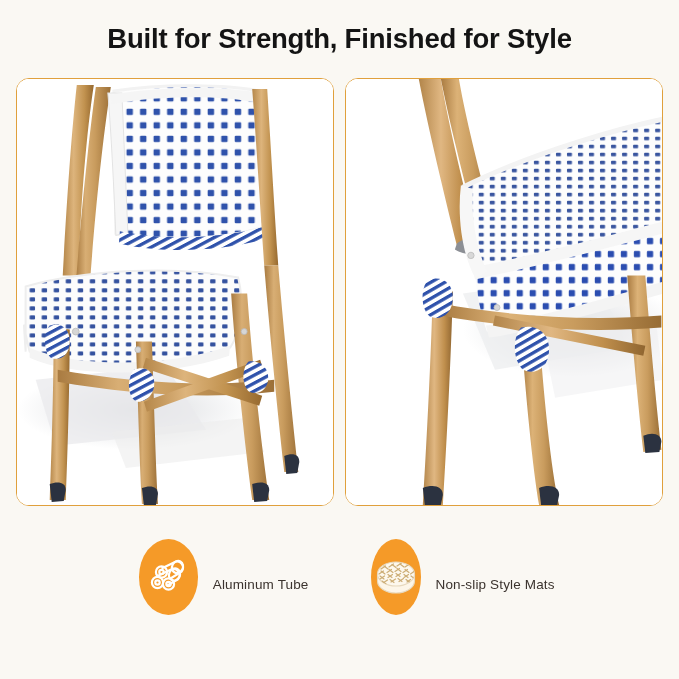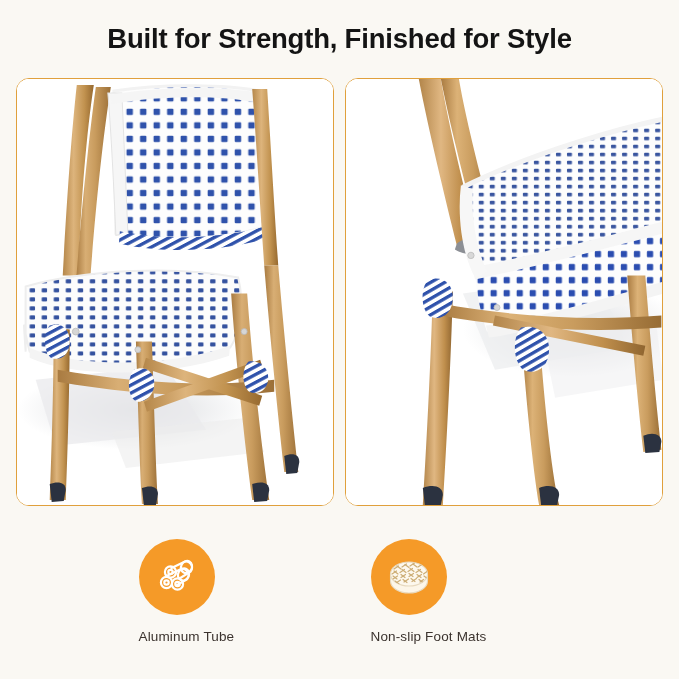--- a/index.html
+++ b/index.html
@@ -69,22 +69,23 @@
     top: 539px;
     left: 0;
     width: 679px;
     display: flex;
     justify-content: center;
     gap: 62px;
   }
   .feature {
     width: 170px;
     display: flex;
-    flex-direction: column;
-    align-items: flex-start;
+    flex-direction: row;
+    align-items: center;
+    gap: 15px;
   }
   .feature-badge {
     width: 76px;
     height: 76px;
     border-radius: 50%;
     background: #f59a28;
     display: flex;
     align-items: center;
     justify-content: center;
   }
@@ -356,18 +357,18 @@
                 <path d="M33 21.5 l4 3"></path>
                 <path d="M40 23 l3 2.2"></path>
               <path d="M11 28 l4 3"></path>
                 <path d="M19 26.5 l4 3"></path>
                 <path d="M27 25.5 l4 3"></path>
                 <path d="M35 26.5 l4 3"></path>
             </g>
           </svg>
         </span>
       </div>
-      <div class="feature-label">Non-slip Foot Mats</div>
+      <div class="feature-label">Non-slip Style Mats</div>
     </div>
 
   </div>
 
 </div>
 
 </body></html>

